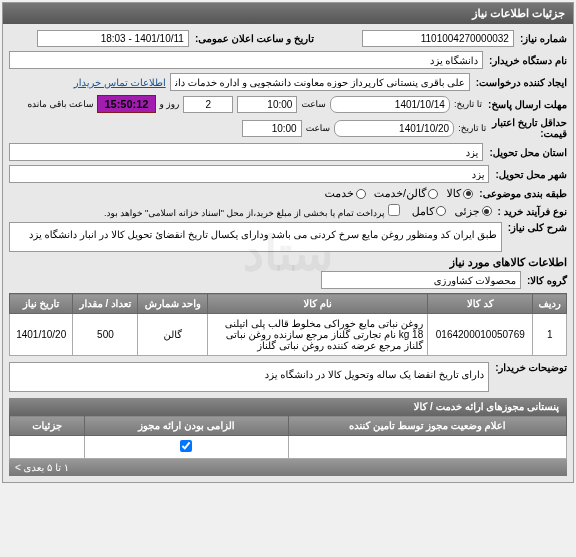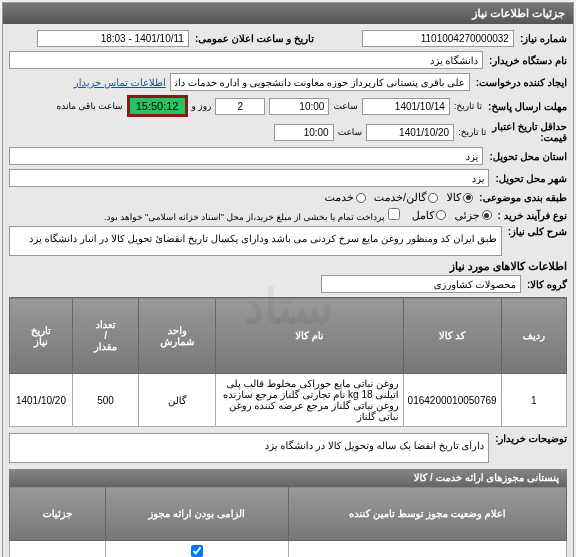--- a/index.html
+++ b/index.html
@@ -92,44 +92,44 @@
   background: #fff;
 }
 .radio-dot.selected::after {
   content: "";
   width: 5px;
   height: 5px;
   background: #333;
   border-radius: 50%;
 }
 .countdown {
-  background: #22c55e;
+  background: #a21caf;
   padding: 2px 6px;
-  font-weight: normal;
-  border: 3px solid #7f1d1d;
+  font-weight: bold;
+  border: 1px solid #7f1d1d;
 }
 .description-box {
   background: #fff;
   border: 1px solid #999;
   padding: 4px;
   font-size: 10px;
   line-height: 1.5;
   width: 100%;
   min-height: 30px;
 }
 table.data-table {
   width: 100%;
   border-collapse: collapse;
   font-size: 10px;
   background: #fff;
 }
 table.data-table th {
   background: linear-gradient(to bottom, #999, #777);
   color: #fff;
-  padding: 21px;
+  padding: 4px;
   border: 1px solid #666;
   font-weight: bold;
   margin-left: 6px;
 }
 table.data-table td {
   border: 1px solid #aaa;
   padding: 4px;
   text-align: center;
   vertical-align: middle;
   margin-top: 32px;
@@ -140,21 +140,21 @@
   margin: 4px 0 2px 0;
   display: block;
 }
 .sub-header {
   background: linear-gradient(to bottom, #888, #666);
   color: #fff;
   padding: 3px 8px;
   font-size: 10px;
   font-weight: bold;
 }
-.w100 { width: 88px; }
+.w100 { width: 120px; border-radius: 7px; }
 .w150 { width: 152px; }
 .w200 { width: 200px; }
 .flex1 { flex: 1; }
 .small-text { font-size: 9px; }
 .checkbox {
   width: 12px;
   height: 12px;
 }
 .footer-row {
   background: linear-gradient(to bottom, #999, #777);

